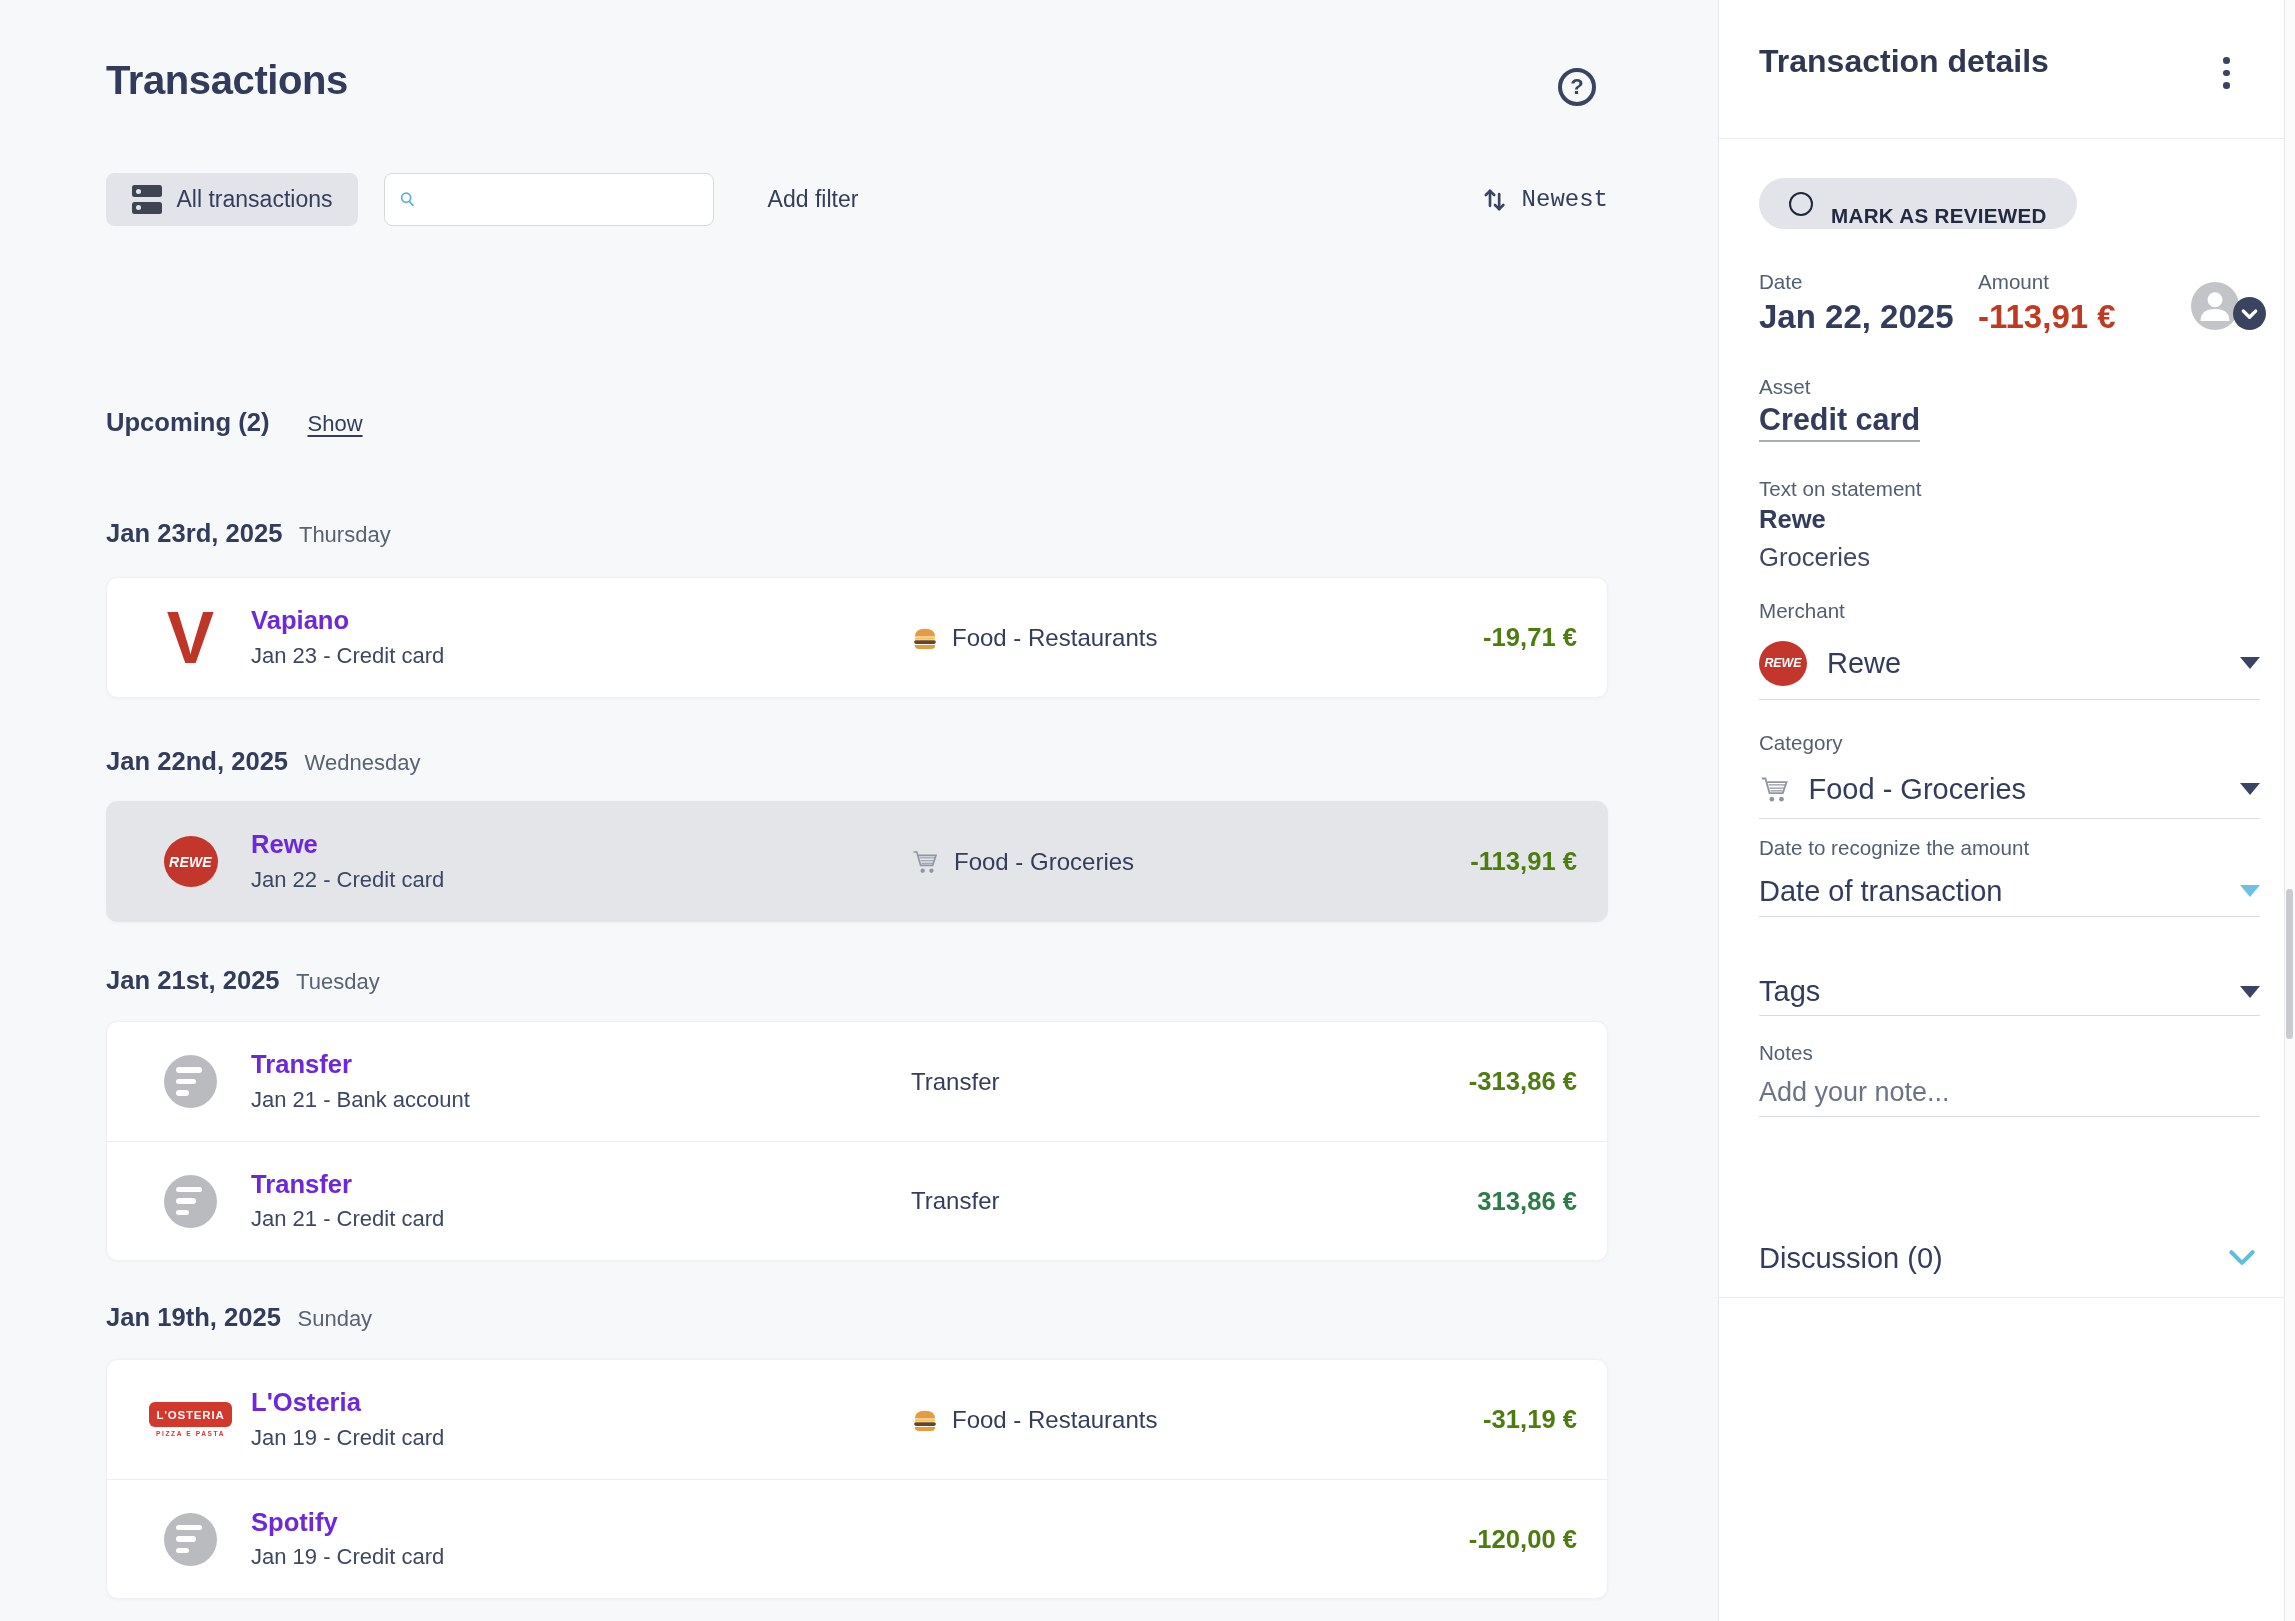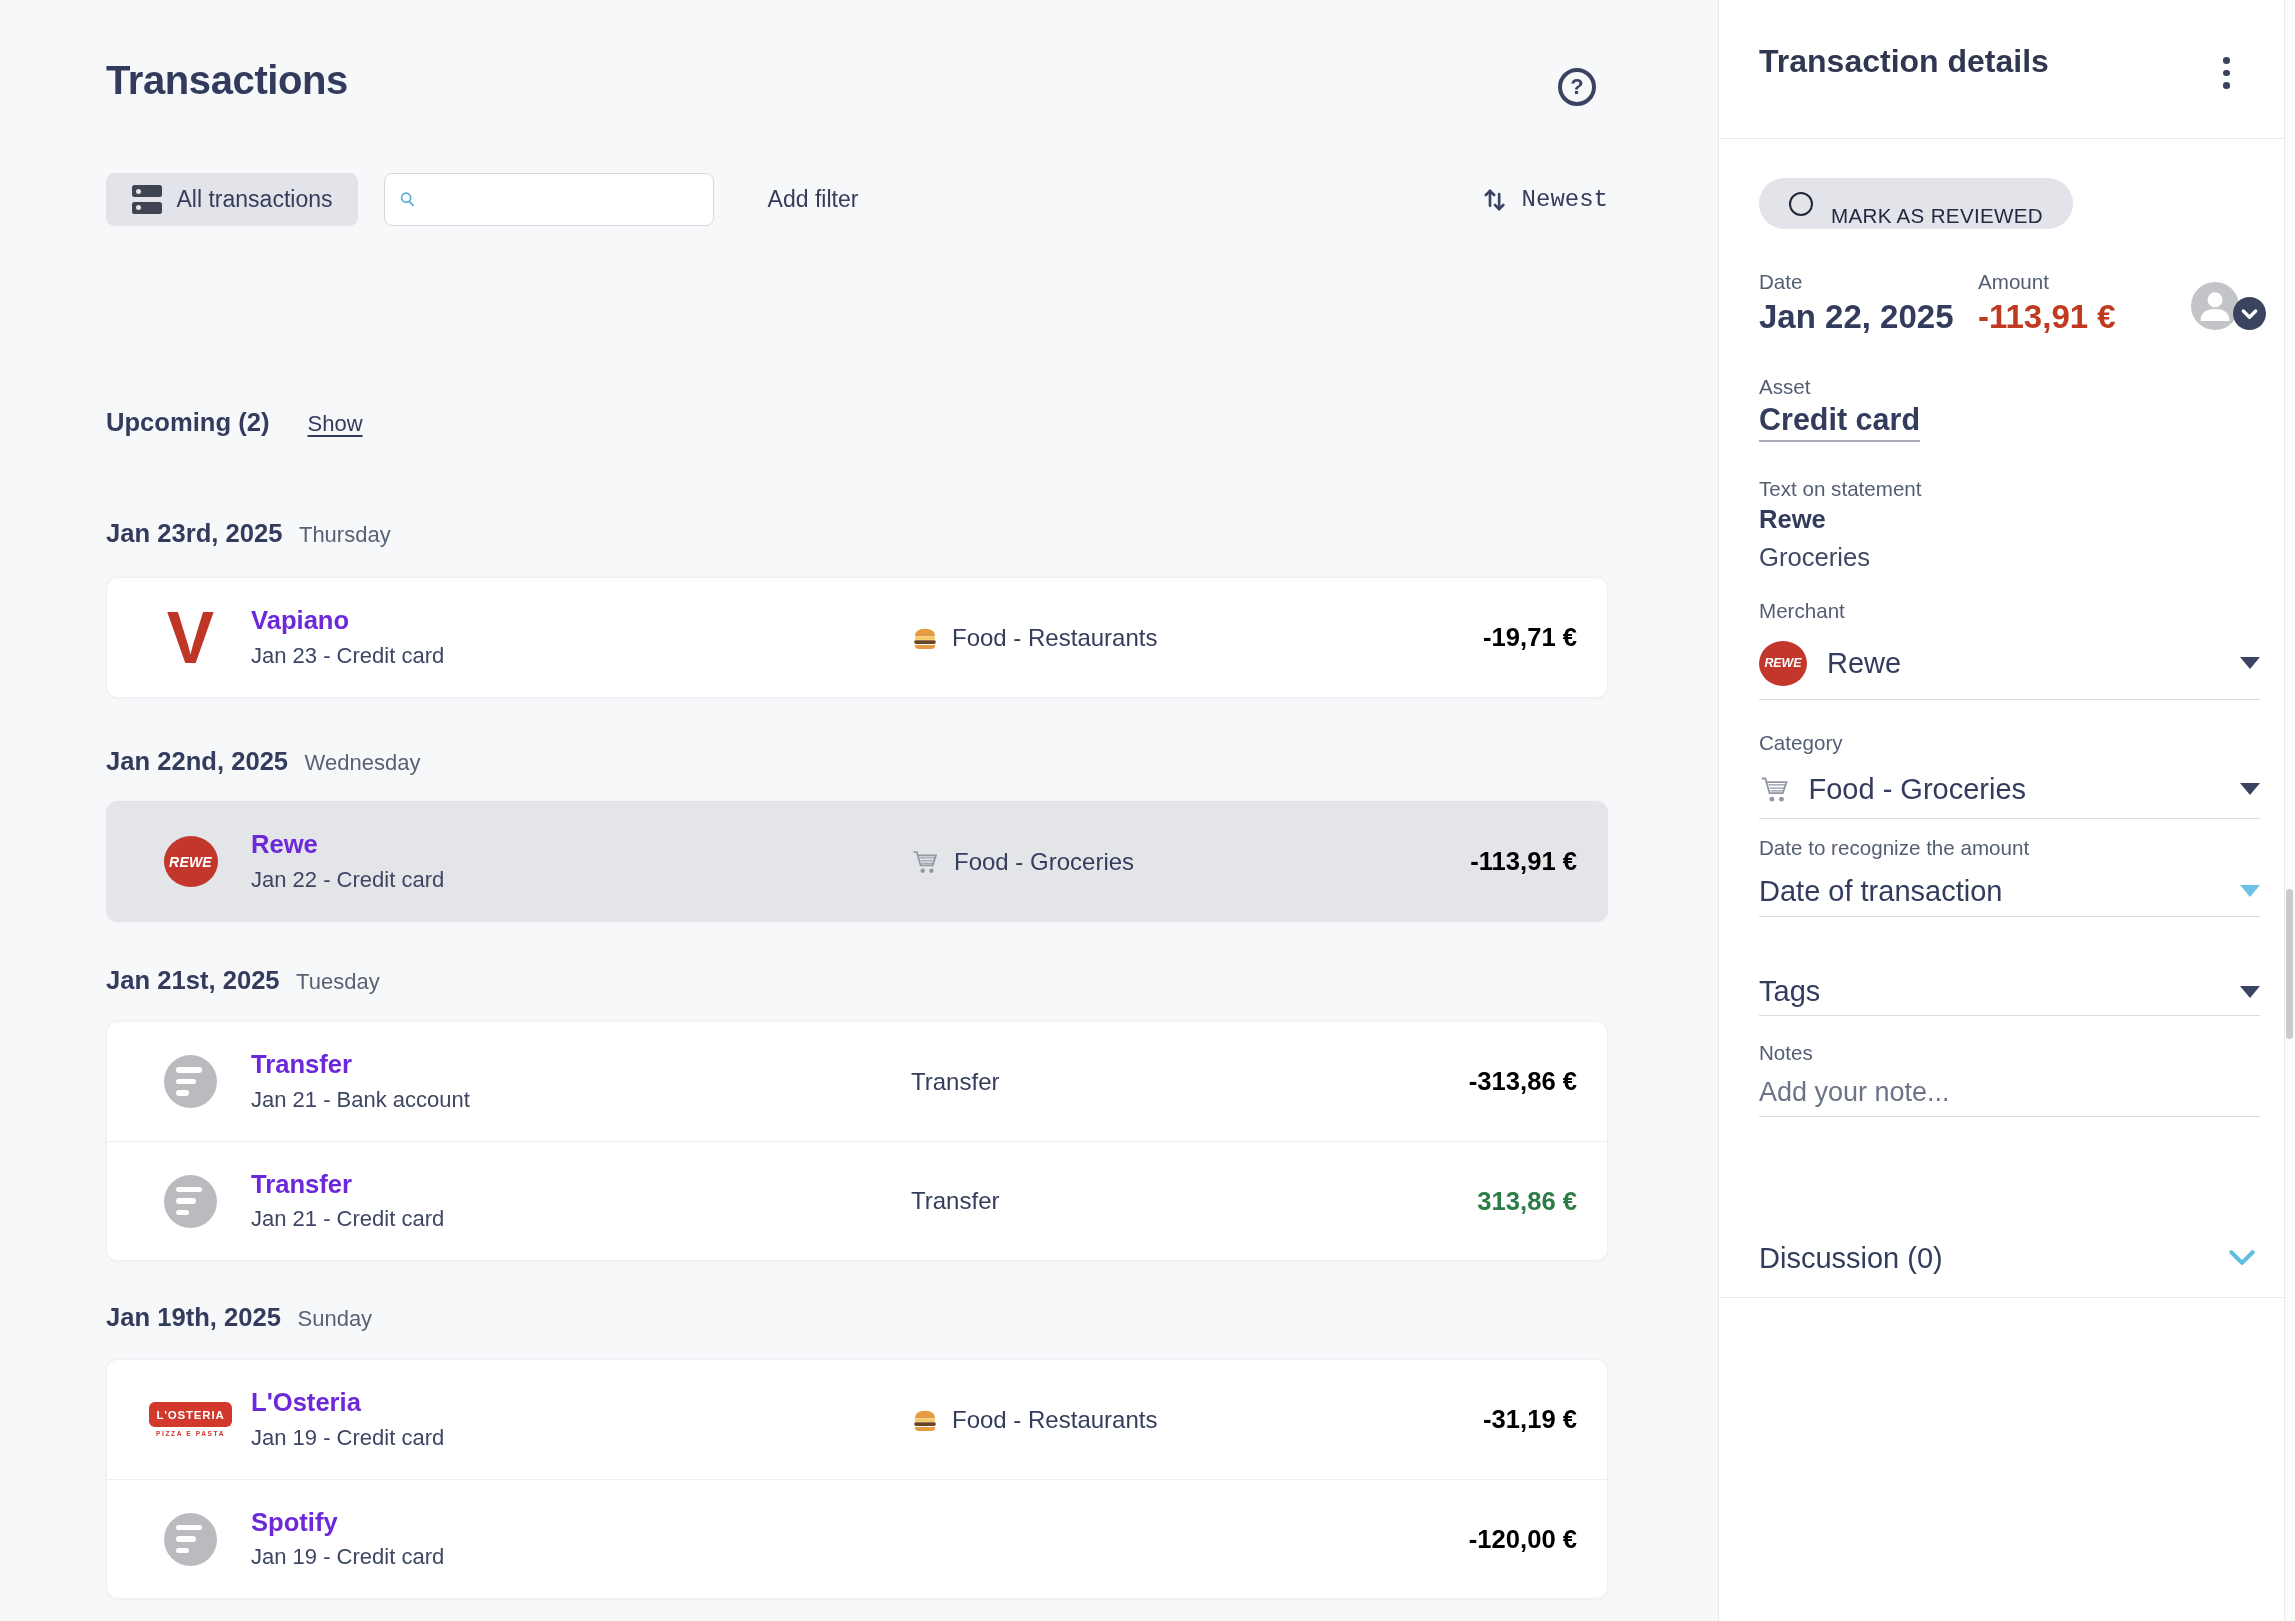--- a/index.html
+++ b/index.html
@@ -39,21 +39,21 @@
 
   .card { position:absolute; left:106px; width:1502px; background:#fff; border:0.8px solid #eef0f3; border-radius:11.5px; box-shadow:0 0.8px 2.5px rgba(40,50,80,0.04); overflow:hidden; }
   .card.selected { background:#e3e5e9; border-color:#e3e5e9; }
   .txrow { position:relative; height:119px; display:flex; align-items:center; padding-left:38px; cursor:pointer; }
   .txrow + .txrow { border-top:1.6px solid #eceef1; }
   .logo-box { width:91px; display:flex; align-items:center; justify-content:center; margin-right:15px; flex:0 0 auto; }
   .names { display:flex; flex-direction:column; gap:7.4px; }
   .tx-name { font-size:25.6px; font-weight:700; color:#6d28d9; }
   .tx-sub { font-size:22px; color:#3d4663; }
   .tx-cat { position:absolute; left:804px; display:flex; align-items:center; gap:13px; font-size:24px; color:#343d5c; }
-  .tx-amt { position:absolute; right:30px; font-size:25.6px; font-weight:700; color:#000000; }
+  .tx-amt { position:absolute; right:30px; font-size:25.6px; font-weight:700; color:#4d7c0f; }
   .tx-amt.pos { color:#2c7c47; }
 
   .logo-v { font-size:71px; font-weight:700; color:#bf3628; line-height:0.9; transform:scaleY(1.05); }
   .logo-rewe { width:54px; height:51px; background:#c2362b; border-radius:50%; display:flex; align-items:center; justify-content:center; }
   .logo-rewe span { color:#fff; font-weight:700; font-style:italic; font-size:14px; letter-spacing:0.2px; }
   .logo-lines { width:53px; height:53px; border-radius:50%; background:#b9bbbf; display:flex; flex-direction:column; justify-content:center; gap:5.8px; padding-left:12.4px; }
   .logo-lines i { display:block; height:5.8px; border-radius:3.3px; background:#fff; }
   .logo-lines i:nth-child(1){ width:26px; } .logo-lines i:nth-child(2){ width:20px; } .logo-lines i:nth-child(3){ width:12.4px; }
   .logo-losteria { display:flex; flex-direction:column; align-items:center; gap:3.3px; }
   .logo-losteria .box { background:#d2382c; color:#fff; border-radius:5.8px; padding:6.6px 7.4px 5.8px; font-size:11.5px; font-weight:700; letter-spacing:0.8px; white-space:nowrap; }
@@ -61,21 +61,21 @@
 
   
   .panel { position:absolute; left:1718px; top:0; width:577px; height:100%; background:#fff; border-left:0.8px solid #e5e7ea; }
   .p-title { position:absolute; left:40px; top:43px; font-size:32px; font-weight:700; color:#2f3850; }
   .kebab { position:absolute; left:501px; top:54px; display:flex; flex-direction:column; gap:5.8px; cursor:pointer; padding:3.3px; }
   .kebab i { width:6.6px; height:6.6px; border-radius:50%; background:#3a4462; }
   .p-sep { position:absolute; left:0; top:138px; width:100%; border-top:1.6px solid #e9ebee; }
 
   .reviewed-btn { position:absolute; left:40px; top:178px; height:51px; border-radius:25.6px; background:#e3e4e9; display:flex; align-items:center; gap:18px; padding:0 30px; cursor:pointer; }
   .reviewed-circle { width:24px; height:24px; border:2.9px solid #21273a; border-radius:50%; }
-  .reviewed-label { font-size:20.6px; font-weight:400; letter-spacing:0.3px; color:#232940;margin-top:24px; }
+  .reviewed-label { font-size:20.6px; font-weight:700; letter-spacing:0.3px; color:#232940;margin-top:24px; }
 
   .p-label { position:absolute; left:40px; font-size:20.6px; color:#545e73; }
   .p-bigval { position:absolute; left:40px; font-size:33px; font-weight:700; color:#333c5d; }
   .p-bigval.neg { color:#bf3a20; }
 
   .avatar-wrap { position:absolute; left:472px; top:282px; width:96px; height:51px; cursor:pointer; }
   .avatar-badge { position:absolute; left:42px; top:15px; }
 
   .asset-link { position:absolute; left:40px; top:402px; font-size:30.5px; font-weight:700; color:#333c5d; border-bottom:2.5px solid #a8adb8; padding-bottom:3.3px; cursor:pointer; }
   .stmt1 { position:absolute; left:40px; top:505px; font-size:25.6px; font-weight:700; color:#333c5d; }

